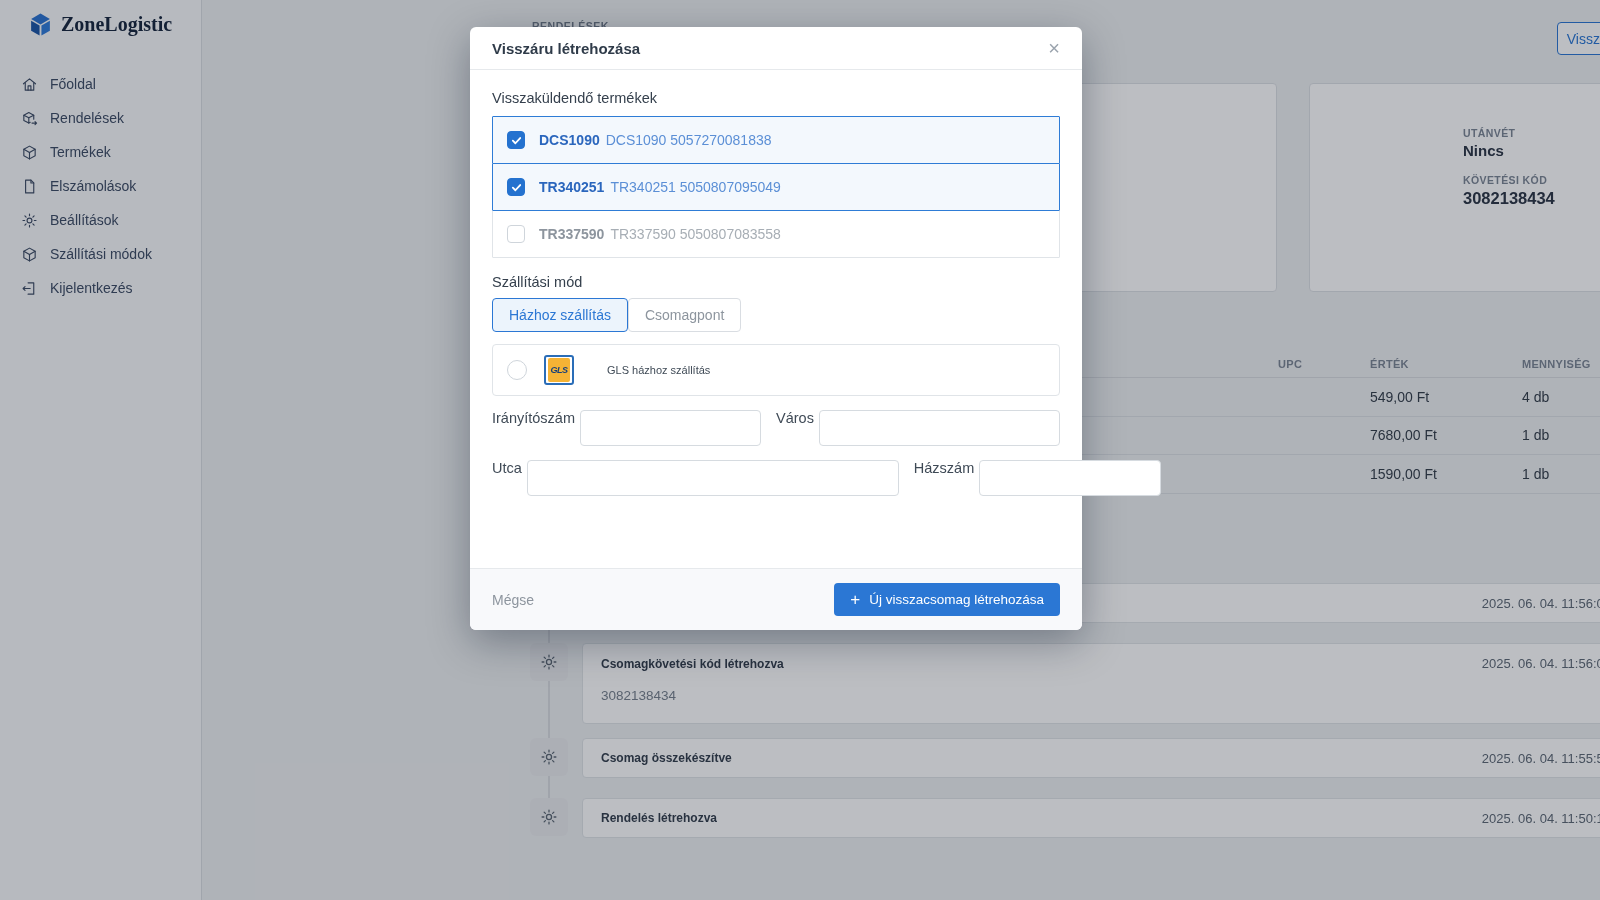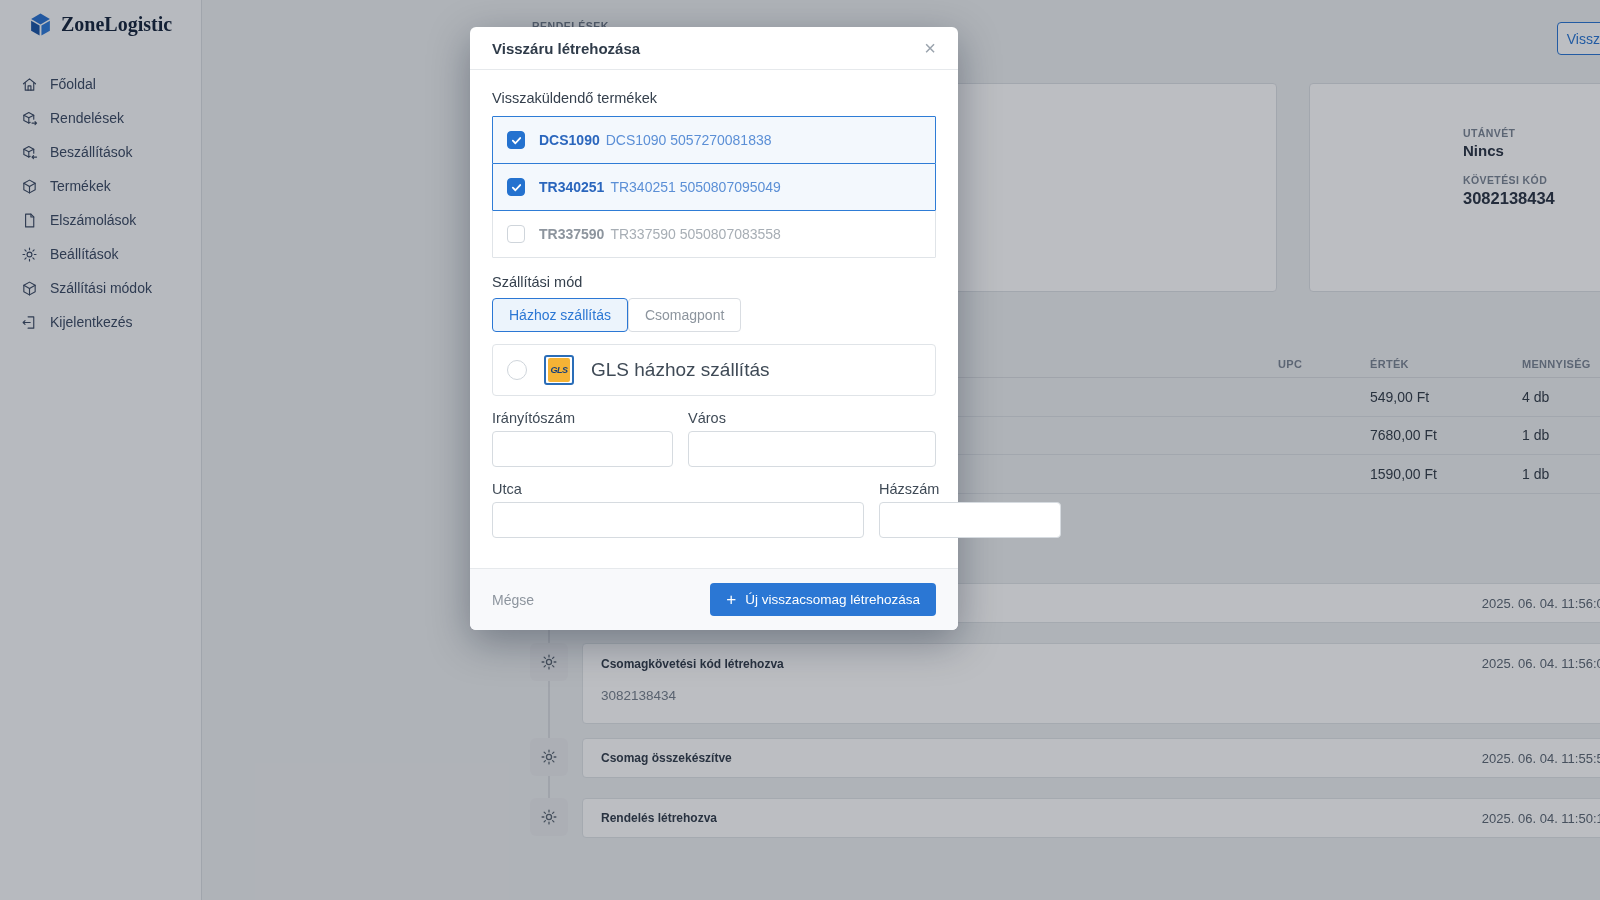--- a/index.html
+++ b/index.html
@@ -48,21 +48,21 @@
   .event { position:absolute; left:380px; width:1048px; background:#fff; border:1px solid #dfe3e7; border-radius:4px; padding:0 18px; }
   .ev-single { height:40px; display:flex; align-items:center; }
   .e1 { top:583px; } .e2 { top:643px; height:81px; padding-top:12px; } .e3 { top:738px; } .e4 { top:798px; }
   .ev-row { display:flex; align-items:center; width:100%; }
   .ev-title { font-size:12px; font-weight:700; color:#333e4c; white-space:nowrap; }
   .ev-ts { margin-left:auto; font-size:13px; color:#5d6875; }
   .ev-detail { margin-top:17px; font-size:13.5px; color:#76808d; }
 
   
   .overlay { position:absolute; inset:0; background:rgba(15,22,35,0.28); z-index:50; }
-  .modal { position:absolute; left:470px; top:27px; width:488px; height:603px; background:#fff; border-radius:6px; box-shadow:0 12px 40px rgba(10,20,40,.35); z-index:60; }
+  .modal { position:absolute; left:470px; top:27px; width:612px; height:603px; background:#fff; border-radius:6px; box-shadow:0 12px 40px rgba(10,20,40,.35); z-index:60; }
   .m-header { height:43px; display:flex; align-items:center; padding:0 22px; border-bottom:1px solid #e6e9ec; }
   .m-title { font-size:15px; font-weight:700; color:#2f3b49; }
   .m-close { margin-left:auto; font-size:20px; line-height:1; color:#9aa3ad; cursor:pointer; }
   .m-body { padding:20px 22px 0; }
   .m-label { font-size:14.5px; color:#35404d; margin-bottom:10px; }
   .m-label.sub { margin-top:16px; margin-bottom:8px; }
 
   .sel-item { height:48px; border:1px solid #e0e4e8; background:#fff; display:flex; align-items:center; gap:14px; padding:0 14px; border-radius:1px; cursor:pointer; }
   .sel-item + .sel-item { margin-top:-1px; }
   .sel-item.checked { border-color:#2e7cd6; background:#f3f8fd; position:relative; z-index:1; }
@@ -74,24 +74,24 @@
   .unchecked .code { color:#8d959e; } .unchecked .desc { color:#a7aeb5; }
 
   .tabs { display:flex; }
   .tab { height:34px; padding:0 16px; display:flex; align-items:center; border:1px solid #d9dde2; border-radius:4px; background:#fff; font-size:14px; color:#8d959e; cursor:pointer; }
   .tab.active { border-color:#2b77d4; background:#ecf4fc; color:#2b77d4; }
 
   .carrier { margin-top:12px; height:52px; border:1px solid #e0e4e8; border-radius:4px; display:flex; align-items:center; gap:17px; padding:0 14px; cursor:pointer; }
   .radio { width:20px; height:20px; border-radius:50%; border:1px solid #cfd5db; background:#fff; flex:0 0 auto; }
   .gls-logo { width:30px; height:30px; border:2px solid #2a6db8; border-radius:3px; display:flex; align-items:center; justify-content:center; background:#fff; }
   .gls-logo span { background:#f5b335; color:#163f7a; font-weight:700; font-style:italic; font-size:9px; padding:7px 2px; border-radius:2px; letter-spacing:-.5px; }
-  .carrier-label { font-size:19px; color:#3f4a56; }
+  .carrier-label { font-size:11px; color:#3f4a56;margin-left:16px; }
 
   .frow { display:flex; gap:15px; margin-top:14px; }
-  .fgroup { display:flex; flex-direction:column; gap:5px; }
+  .fgroup { display:flex; flex-direction:row; gap:5px; }
   .fgroup label { font-size:14.5px; color:#3f4a56; }
   .fgroup input { height:36px; border:1px solid #d6dbe0; border-radius:4px; outline:none; padding:0 10px; font-size:14px; font-family:inherit; color:#2b3545; }
   .w-zip { width:181px; } .w-city { flex:1; } .w-street { width:372px; } .w-num { width:182px; }
 
   .m-footer { position:absolute; left:0; right:0; bottom:0; height:62px; background:#f8f9fb; border-top:1px solid #e6e9ec; border-radius:0 0 6px 6px; display:flex; align-items:center; padding:0 22px; }
   .cancel { font-size:14px; color:#8d959e; cursor:pointer; }
   .submit { margin-left:auto; height:33px; padding:0 16px; background:#2b77d4; border:none; border-radius:4px; color:#fff; font-size:13.5px; font-family:inherit; display:flex; align-items:center; gap:9px; cursor:pointer; }
   .submit .plus { font-size:17px; font-weight:400; line-height:1; }
 </style>
 </head>
@@ -122,31 +122,20 @@
     <div class="nav-item">
       <span class="nicon">
           <svg viewBox="0 0 24 24" width="17" height="17" fill="none" stroke="#3c4b64" stroke-width="1.6" stroke-linecap="round" stroke-linejoin="round">
             <path d="M11 3.5 L18 7.3 V13 M11 3.5 L4 7.3 V14.7 L11 18.5 L13 17.4"></path>
             <path d="M4 7.5 L11 11 L18 7.5"></path>
             <path d="M11 11 V18.5"></path>
             <path d="M15.5 18.5 H22 M19.8 16.3 L22 18.5 L19.8 20.7"></path>
           </svg>
         </span>
       <span>Rendelések</span>
-    </div>
-    <div class="nav-item">
-      <span class="nicon">
-          <svg viewBox="0 0 24 24" width="17" height="17" fill="none" stroke="#3c4b64" stroke-width="1.6" stroke-linecap="round" stroke-linejoin="round">
-            <path d="M11 3.5 L18 7.3 V13 M11 3.5 L4 7.3 V14.7 L11 18.5 L13 17.4"></path>
-            <path d="M4 7.5 L11 11 L18 7.5"></path>
-            <path d="M11 11 V18.5"></path>
-            <path d="M22 18.5 H15.5 M17.7 16.3 L15.5 18.5 L17.7 20.7"></path>
-          </svg>
-        </span>
-      <span>Beszállítások</span>
     </div>
     <div class="nav-item">
       <span class="nicon">
           <svg viewBox="0 0 24 24" width="17" height="17" fill="none" stroke="#3c4b64" stroke-width="1.6" stroke-linecap="round" stroke-linejoin="round">
             <path d="M12 3 L20 7.5 V16.5 L12 21 L4 16.5 V7.5 Z"></path>
             <path d="M4 7.5 L12 12 L20 7.5"></path>
             <path d="M12 12 V21"></path>
           </svg>
         </span>
       <span>Termékek</span>

